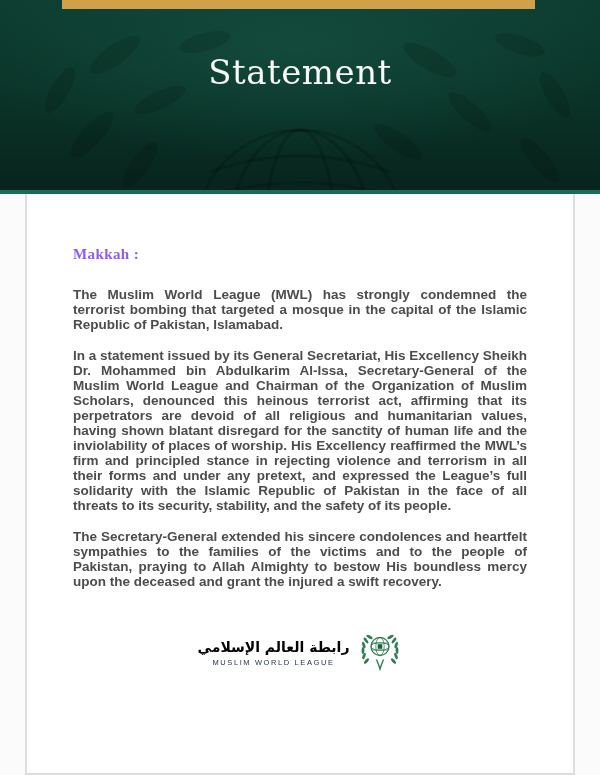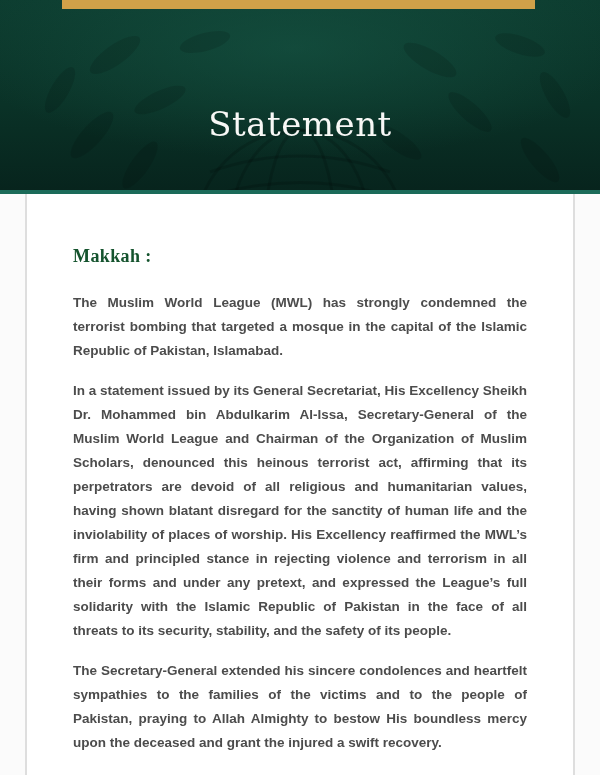--- a/index.html
+++ b/index.html
@@ -21,21 +21,21 @@
     border-bottom:4px solid #1b6b59;
     overflow:hidden;
   }
   .gold-bar{
     position:absolute;top:0;left:62px;
     width:473px;height:9px;
   }
   .watermark{position:absolute;top:0;left:0;}
   .hero h1{
     position:relative;
-    margin:0;padding-top:104px;
+    margin:0;padding-top:52px;
     text-align:center;
     font-family:"DejaVu Serif","Liberation Serif",serif;
     font-weight:400;
     font-size:34px;
     letter-spacing:0.5px;
     color:#f8f8f6;
   }
 
   
   .card{
@@ -45,28 +45,28 @@
     margin:0 auto;
     background:#ffffff;
     border:2px solid #dedede;
     border-top:none;
     padding:52px 46px 30px;
   }
   .dateline{
     margin:0 0 24px;
     font-family:"Liberation Serif","DejaVu Serif",serif;
     font-weight:700;
-    font-size:18px;
+    font-size:15px;
     letter-spacing:0.4px;
-    color:#14532d;
+    color:#8b5cf6;
   }
   .card p{
     margin:0 0 16px;
     font-size:13.5px;
-    line-height:24px;
+    line-height:15px;
     font-weight:700;
     color:#4c4c4c;
     text-align:justify;
   }
   .card p:last-of-type{margin-bottom:16px;}
 
   
   .logo{
     margin-top:44px;
     display:flex;

